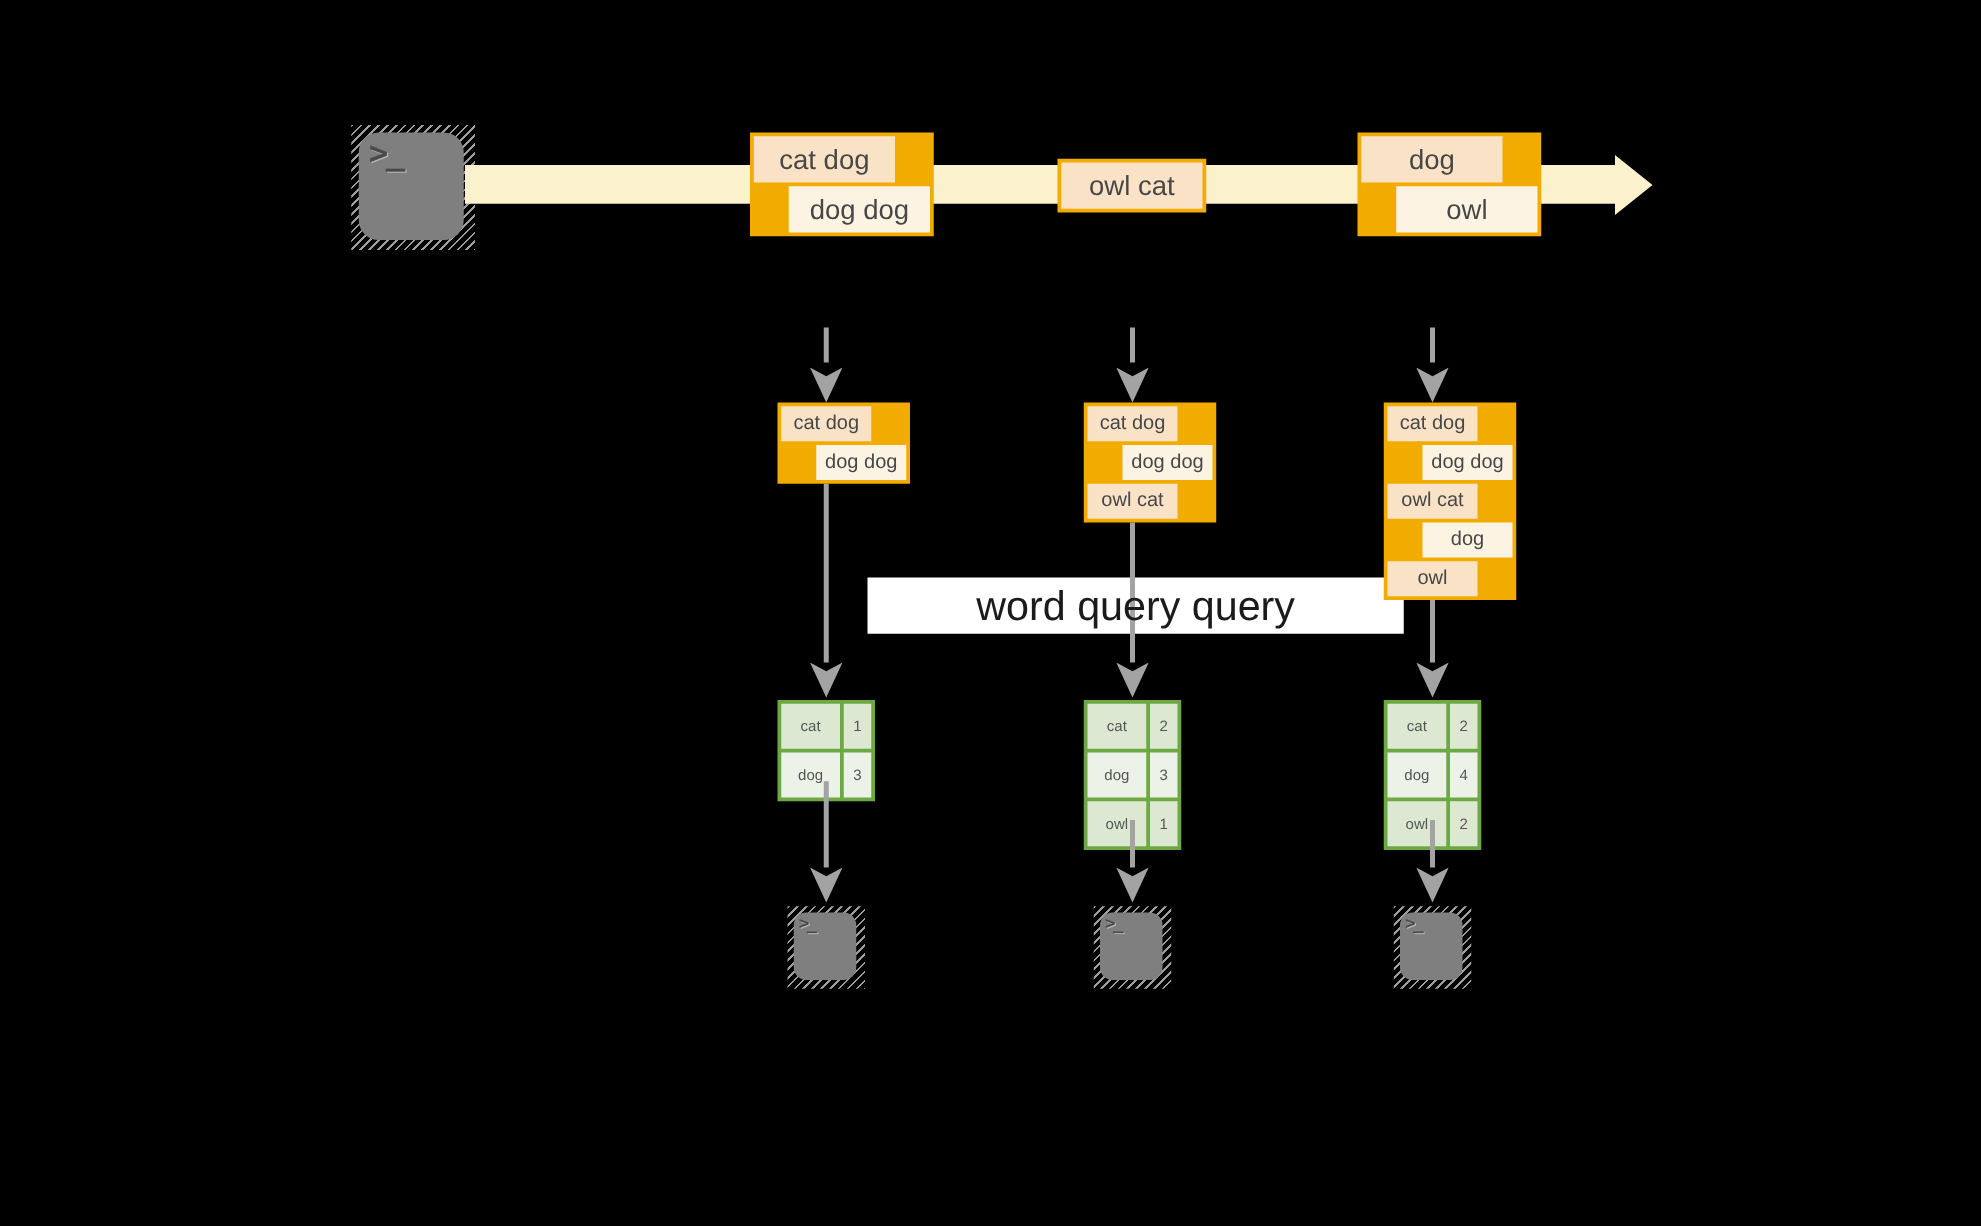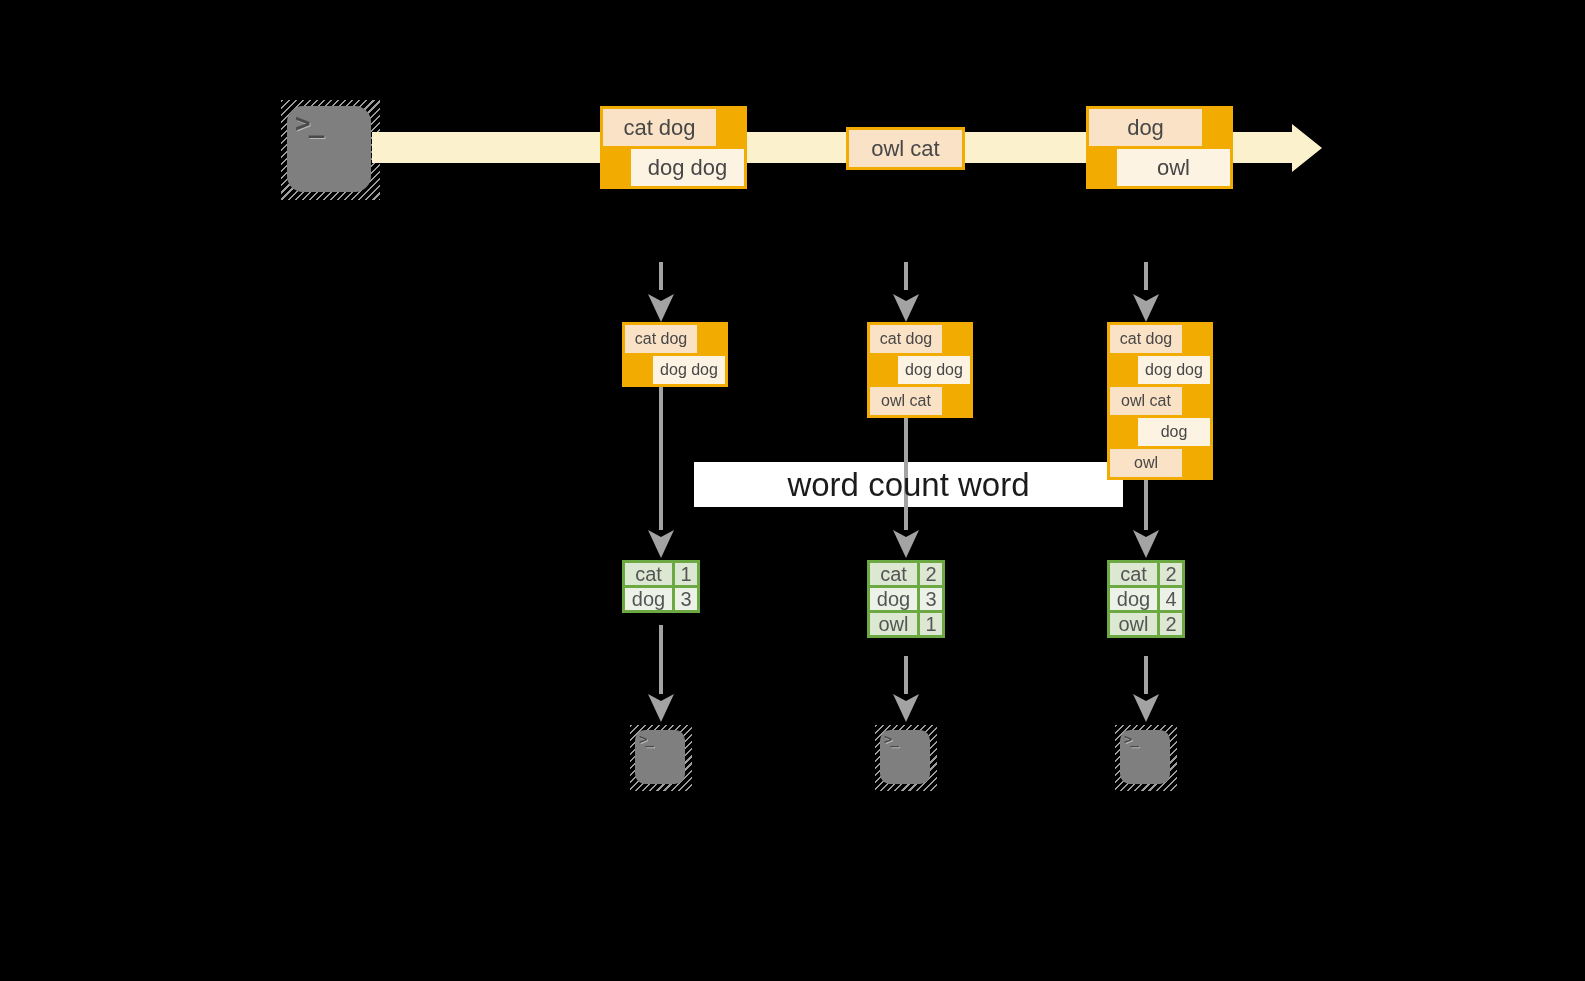--- a/index.html
+++ b/index.html
@@ -78,22 +78,22 @@
 
   
   .qlabel-bg{left:694px;top:462px;width:429px;height:45px;background:var(--label_bg);z-index:1;}
   .qlabel-text{left:694px;top:462px;width:429px;height:45px;z-index:4;
     display:flex;align-items:center;justify-content:center;
     font-size:33px;color:var(--label_text);}
 
   
   .gtable{position:absolute;display:grid;grid-template-columns:47px 22px;gap:3px;
     background:var(--green);padding:3px;z-index:2;}
-  .gtable .cell{height:22px;display:flex;align-items:center;justify-content:center;
-    font-size:20px;color:#555;}
+  .gtable .cell{height:36px;display:flex;align-items:center;justify-content:center;
+    font-size:12px;color:#555;}
   .g-dark{background:var(--green_dark);}
   .g-light{background:var(--green_light);}
   .gt-1{left:622px;top:560px;}
   .gt-2{left:867px;top:560px;}
   .gt-3{left:1107px;top:560px;}
 
   .to-1{left:630px;top:725px;}
   .to-2{left:875px;top:725px;}
   .to-3{left:1115px;top:725px;}
 </style>
@@ -151,21 +151,21 @@
 </div>
 <div class="stack stack-3">
   <div class="row r-dark">cat dog</div>
   <div class="row r-light">dog dog</div>
   <div class="row r-dark">owl cat</div>
   <div class="row r-light">dog</div>
   <div class="row r-dark">owl</div>
 </div>
 
 <div class="abs qlabel-bg"></div>
-<div class="abs qlabel-text">word count word</div>
+<div class="abs qlabel-text">word query query</div>
 
 <div class="varrow a-s1">
   <div class="line"></div>
   <svg width="26" height="28" viewBox="0 0 26 28">
       <polygon points="0,0 13,7 26,0 13,28" fill="#a3a3a3"></polygon>
     </svg>
 </div>
 <div class="varrow a-s2">
   <div class="line"></div>
   <svg width="26" height="28" viewBox="0 0 26 28">

